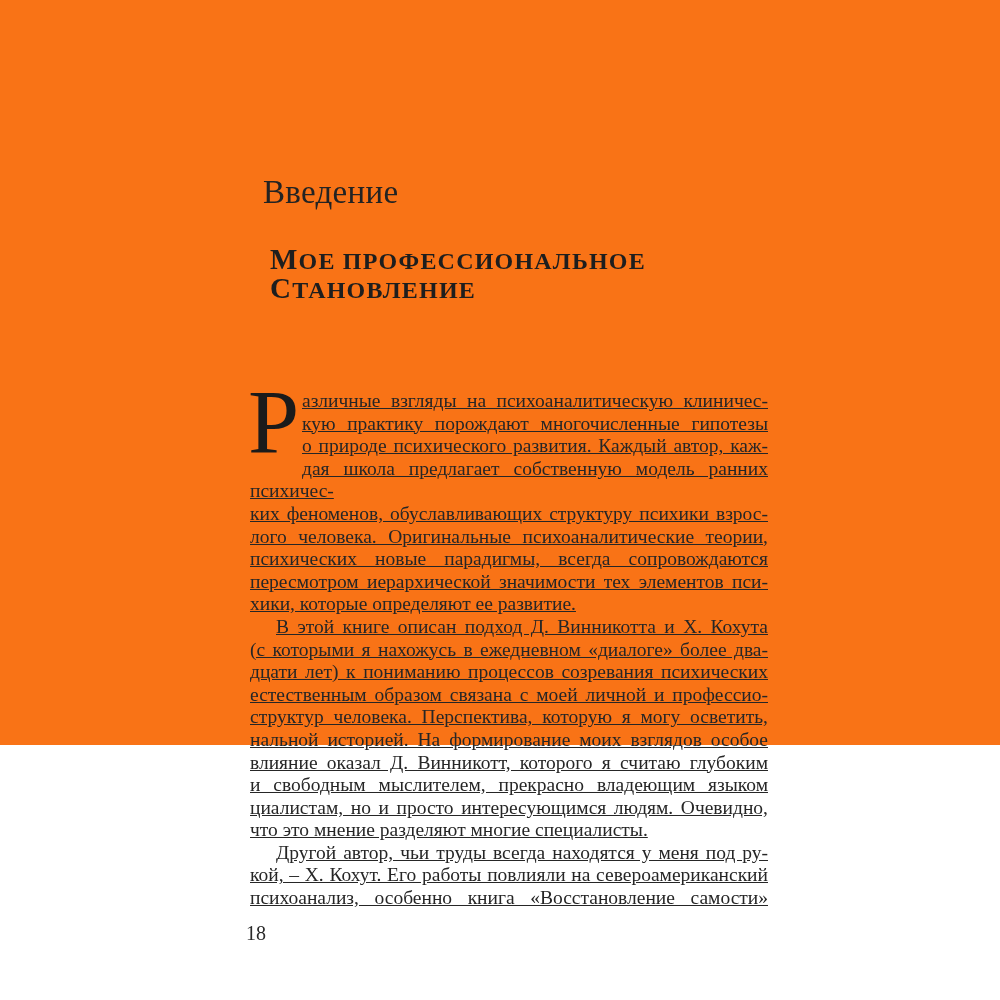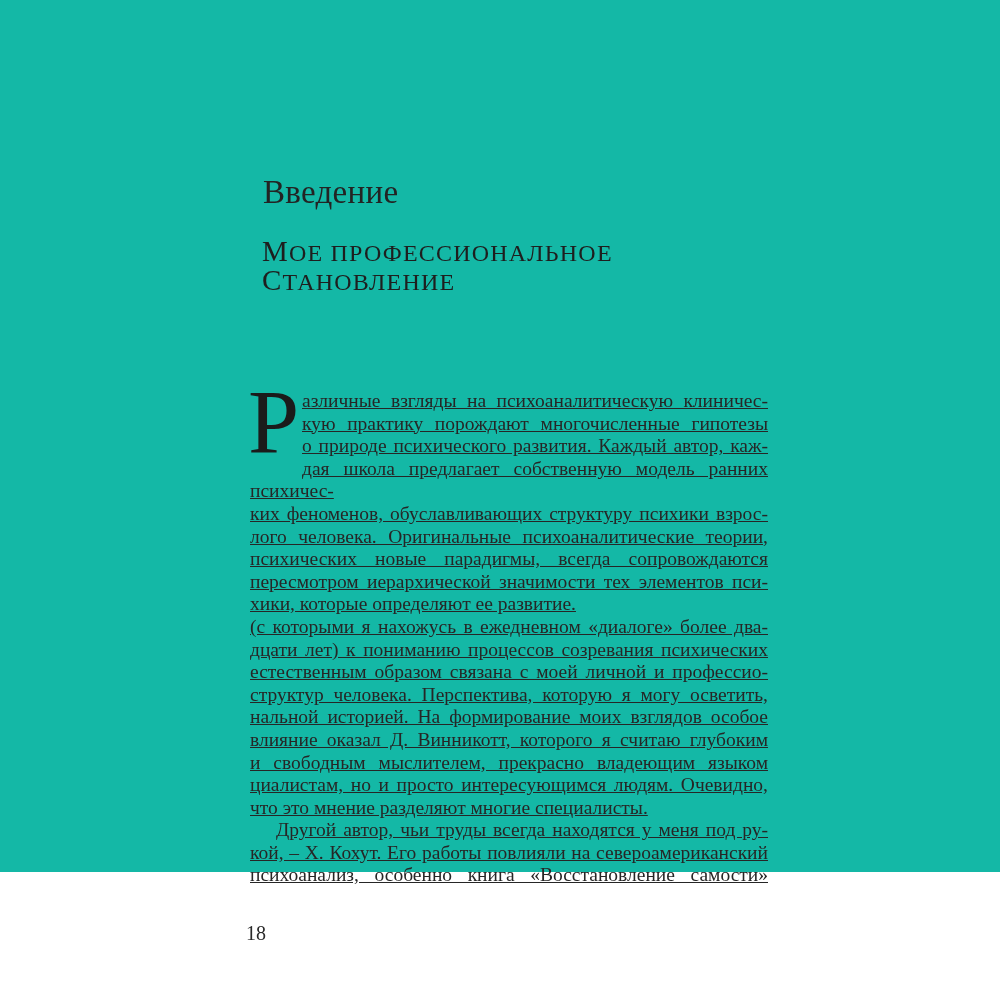--- a/index.html
+++ b/index.html
@@ -7,38 +7,38 @@
     width: 1000px; height: 1000px;
     background: #ffffff;
     font-family: "Liberation Serif", "DejaVu Serif", serif;
     color: #262626;
     overflow: hidden;
     position: relative;
   }
   .page {
     position: absolute;
     left: 0; top: 0;
-    width: 1000px; height: 872px;
-    background: #14b8a6;
+    width: 1000px; height: 745px;
+    background: #f97316;
   }
   .chapter-title {
     position: absolute;
     left: 263px; top: 172px;
     margin: 0;
     font-size: 33px;
     line-height: 40px;
     font-weight: 400;
     color: #232323;
     letter-spacing: 0.3px;
   }
   .section-heading {
     position: absolute;
     left: 262px; top: 238px;
-    margin: 0;
-    font-weight: 400;
+    margin: 8px;
+    font-weight: 700;
     color: #1e1e1e;
   }
   .heading-line {
     display: block;
     font-size: 24px;
     line-height: 27px;
     text-transform: uppercase;
     letter-spacing: 1.2px;
   }
   .heading-line::first-letter {
@@ -108,20 +108,21 @@
         <div class="line">кую практику порождают многочисленные гипотезы</div>
         <div class="line">о природе психического развития. Каждый автор, каж-</div>
         <div class="line">дая школа предлагает собственную модель ранних психичес-</div>
         <div class="line">ких феноменов, обуславливающих структуру психики взрос-</div>
         <div class="line">лого человека. Оригинальные психоаналитические теории,</div>
         <div class="line">психических новые парадигмы, всегда сопровождаются</div>
         <div class="line">пересмотром иерархической значимости тех элементов пси-</div>
         <div class="line para-last">хики, которые определяют ее развитие.</div>
       </div>
       <div class="paragraph">
+        <div class="line first-indent">В этой книге описан подход Д. Винникотта и Х. Кохута</div>
         <div class="line">(с которыми я нахожусь в ежедневном «диалоге» более два-</div>
         <div class="line">дцати лет) к пониманию процессов созревания психических</div>
         <div class="line">естественным образом связана с моей личной и профессио-</div>
         <div class="line">структур человека. Перспектива, которую я могу осветить,</div>
         <div class="line">нальной историей. На формирование моих взглядов особое</div>
         <div class="line">влияние оказал Д. Винникотт, которого я считаю глубоким</div>
         <div class="line">и свободным мыслителем, прекрасно владеющим языком</div>
         <div class="line">циалистам, но и просто интересующимся людям. Очевидно,</div>
         <div class="line para-last">что это мнение разделяют многие специалисты.</div>
       </div>

